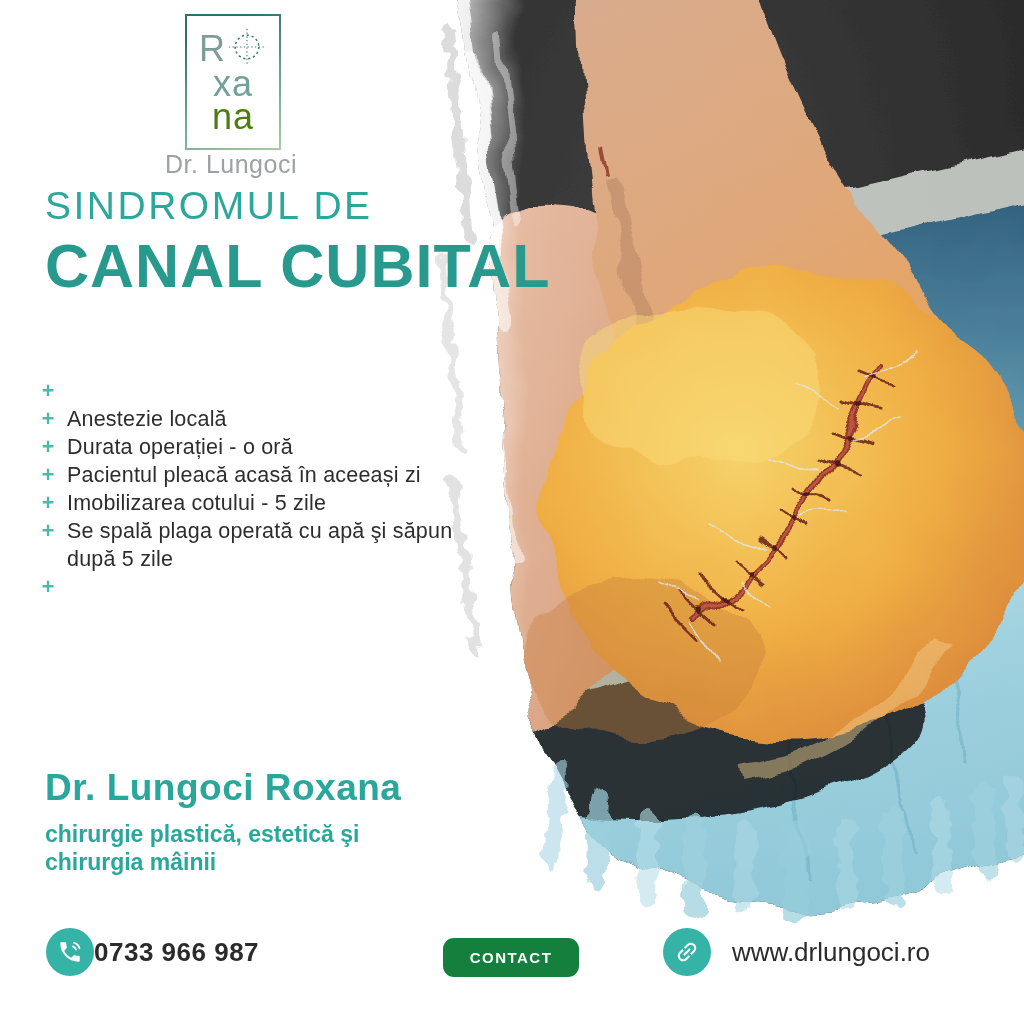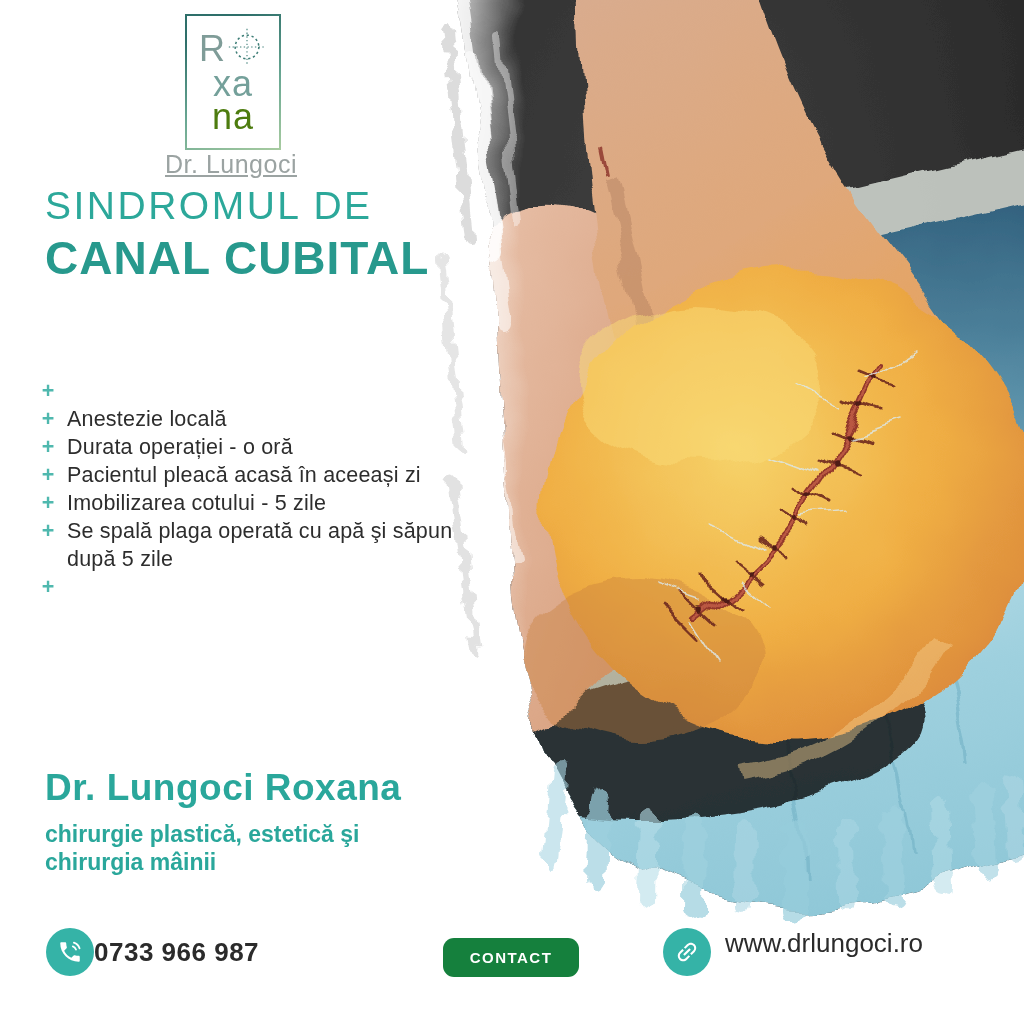--- a/index.html
+++ b/index.html
@@ -17,42 +17,42 @@
     display:flex;align-items:center;justify-content:center;
   }
   .logo-letters{display:flex;flex-direction:column;align-items:center;line-height:0.92;}
   .logo-line{font-size:36px;font-weight:300;letter-spacing:1px;}
   .logo-line1{display:flex;align-items:center;color:#7f9c98;}
   .logo-line2{color:#74a09a;}
   .logo-line3{color:#4d7c0f;}
   .reticle{width:40px;height:40px;margin:-4px 0 0 1px;}
   .logo-caption{
     left:145px;top:150px;width:172px;text-align:center;
-    font-size:25px;font-weight:400;color:#9ba3a2;letter-spacing:0.5px;text-decoration:underline;
+    font-size:25px;font-weight:400;color:#9ba3a2;letter-spacing:0.5px;
   }
 
   
   .title-block{left:45px;top:168px;margin-top:16px;}
   .title-line1{font-size:39px;font-weight:500;letter-spacing:2.5px;color:#2CA89A;}
-  .title-line2{font-size:46px;font-weight:800;letter-spacing:1px;color:#27998D;margin-top:3px;}
+  .title-line2{font-size:61px;font-weight:800;letter-spacing:1px;color:#27998D;margin-top:3px;}
 
   
   .bullet-list{left:38px;top:377px;width:478px;list-style:none;margin:0;padding:0;}
   .bullet-list li{display:flex;gap:9px;font-size:21.5px;line-height:28px;color:#2d2d2d;font-weight:500;}
   .plus{color:#4FB8AE;font-weight:700;flex:none;width:20px;text-align:center;}
   .item-text{white-space:pre-line;letter-spacing:0.2px;}
 
   
   .doctor-block{left:45px;top:767px;}
   .doc-name{font-size:37px;font-weight:800;color:#2AA79B;letter-spacing:0.5px;}
   .doc-spec{margin-top:11px;font-size:23px;font-weight:700;color:#2AA79B;line-height:28px;white-space:pre-line;}
 
   
   .phone-group{left:46px;top:928px;display:flex;align-items:center;}
-  .site-group{left:663px;top:928px;display:flex;gap:14px;}
+  .site-group{left:663px;top:928px;display:flex;align-items:center;gap:21px;}
   .icon-circle{width:48px;height:48px;border-radius:50%;background:#35B3A7;
     display:flex;align-items:center;justify-content:center;flex:none;}
   .icon-circle svg{width:26px;height:26px;}
   .phone-number{font-size:26px;font-weight:700;color:#2b2b2b;letter-spacing:0.5px;}
   .site-url{font-size:26px;font-weight:500;color:#2b2b2b;}
   .contact-btn{
     position:absolute;left:443px;top:938px;width:136px;height:39px;z-index:2;
     background:#15803d;color:#ffffff;border:none;border-radius:11px;
     font-family:"Liberation Sans",sans-serif;font-size:15px;font-weight:700;letter-spacing:1.5px;
     display:flex;align-items:center;justify-content:center;cursor:pointer;

